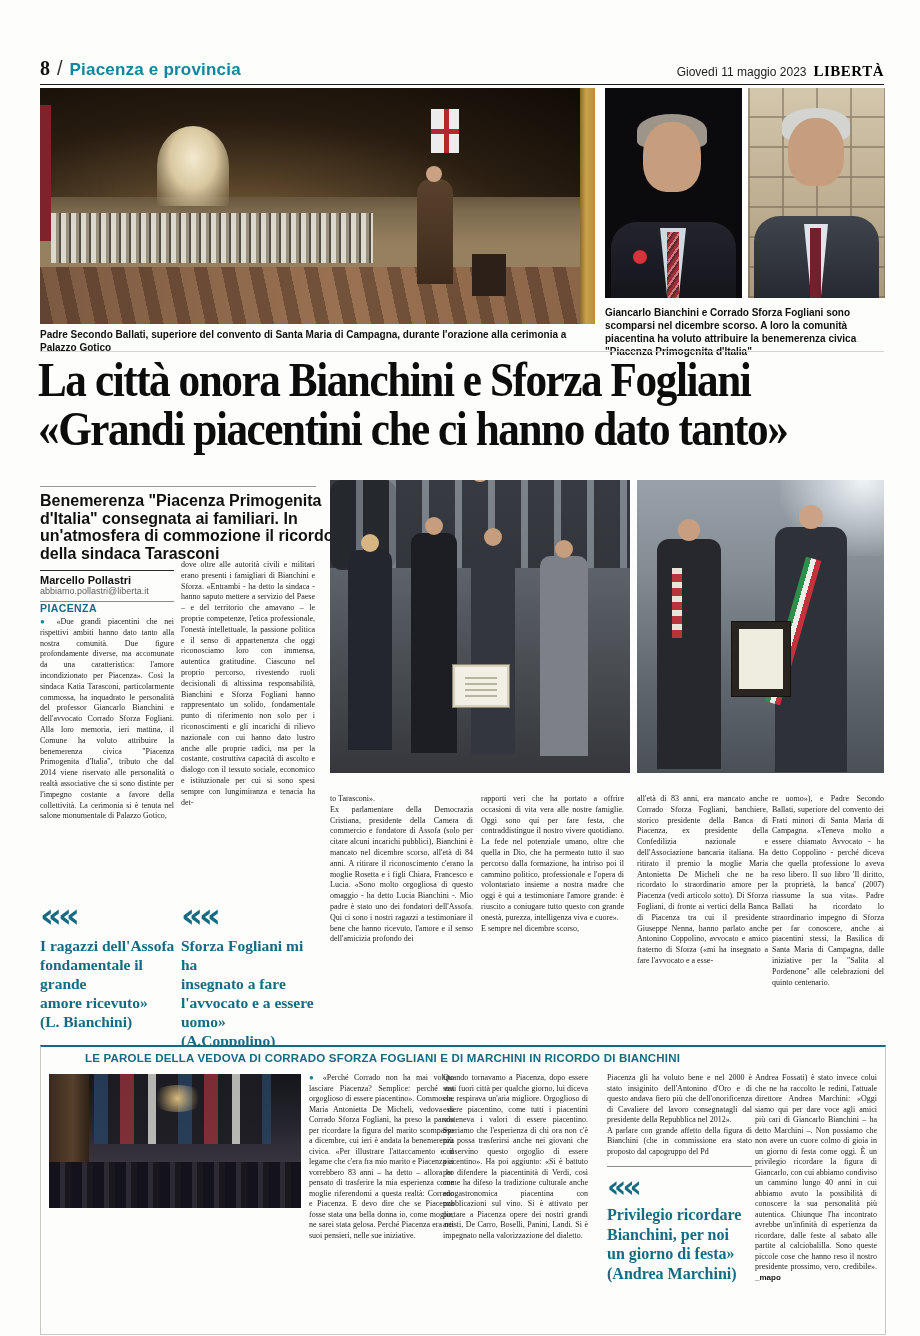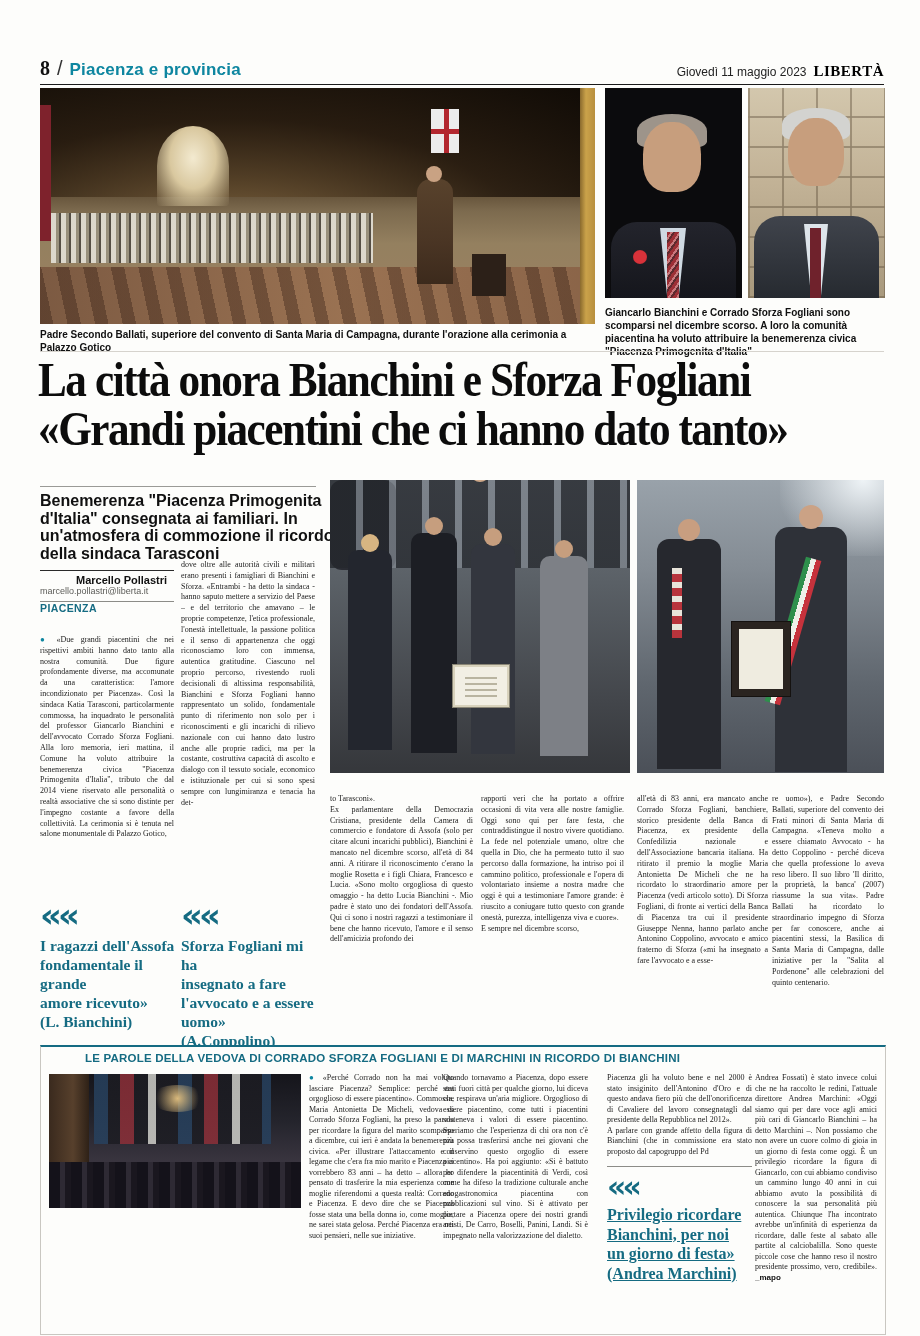--- a/index.html
+++ b/index.html
@@ -125,30 +125,30 @@
   
   .headline{position:absolute;left:38px;top:356px;width:870px;
     font:bold 45px/46px "Liberation Serif",serif;color:#0c0c0c;letter-spacing:-1.5px;
     transform:scale(.96,1.06);transform-origin:0 0;}
 
   
   .subhead{position:absolute;left:40px;top:492px;width:296px;
     font:bold 16px/17.5px "Liberation Sans",sans-serif;color:#101010;}
   .byline-box{position:absolute;left:40px;top:570px;width:134px;
     border-top:1px solid #2a2a2a;border-bottom:1px solid #8c8c88;padding:3px 0 4px;}
-  .byline-name{font:bold 11px/12px "Liberation Sans",sans-serif;color:#111;margin-left:36px;}
+  .byline-name{font:bold 11px/12px "Liberation Sans",sans-serif;color:#111;}
   .byline-email{font:9px/11px "Liberation Sans",sans-serif;color:#5c5c58;}
   .city-label{position:absolute;left:40px;top:602px;
     font:bold 10.5px "Liberation Sans",sans-serif;color:#156b82;letter-spacing:.4px;}
 
   
   .body-col{position:absolute;font:8px/10.8px "Liberation Serif",serif;color:#1c1c1c;
     text-align:justify;hyphens:auto;overflow:hidden;white-space:pre-line;}
   .bullet{color:#0e86a0;font-size:8px;}
-  .col1{left:40px;top:617px;width:134px;height:280px;margin-top:18px;}
+  .col1{left:40px;top:617px;width:134px;height:280px;}
   .col2{left:181px;top:560px;width:134px;height:338px;}
   .col3{left:330px;top:794px;width:143px;height:220px;}
   .col4{left:481px;top:794px;width:143px;height:220px;}
   .col5{left:637px;top:794px;width:131px;height:220px;}
   .col6{left:772px;top:794px;width:112px;height:220px;}
 
   
   .pullquote{position:absolute;width:140px;}
   .pq1{left:40px;top:900px;}
   .pq2{left:181px;top:900px;}
@@ -166,21 +166,21 @@
   .kicker{position:absolute;left:8px;top:5px;right:8px;
     font:bold 11.5px "Liberation Sans",sans-serif;color:#156b82;letter-spacing:.2px;padding-left:36px;}
   .bcol{position:absolute;top:26px;height:258px;font:8px/10.5px "Liberation Serif",serif;
     color:#1c1c1c;text-align:justify;hyphens:auto;overflow:hidden;}
   .bcol1{left:268px;width:145px;}
   .bcol2{left:402px;width:145px;}
   .bcol3{left:566px;width:145px;}
   .bcol4{left:714px;width:122px;}
   .bcol-rule{border-top:1px solid #8c8c88;margin:9px 0 7px;}
   .b-quote-mark{font:bold 30px/26px "DejaVu Sans",sans-serif;color:#156b82;letter-spacing:-4px;}
-  .b-quote-text{font:bold 16px/19.5px "Liberation Serif",serif;color:#156b82;white-space:pre-line;margin-top:5px;text-decoration:underline;}
+  .b-quote-text{font:bold 16px/19.5px "Liberation Serif",serif;color:#156b82;white-space:pre-line;margin-top:5px;}
   .photo-quote{position:absolute;left:10px;top:176px;width:252px;
     font:24px/29px "Liberation Serif",serif;color:#1e1e1e;white-space:pre-line;letter-spacing:-.3px;}
   .sig{font:bold 8px "Liberation Sans",sans-serif;color:#111;}
 </style>
 </head>
 <body>
 
 <div class="page">
 
   <div class="hdr">
@@ -232,21 +232,21 @@
   <div class="headline">
     <div>La città onora Bianchini e Sforza Fogliani</div>
     <div>«Grandi piacentini che ci hanno dato tanto»</div>
   </div>
 
   <div class="rule-mid" style="left:40px;width:276px;top:486px;"></div>
 
   <div class="subhead">Benemerenza "Piacenza Primogenita d'Italia" consegnata ai familiari. In un'atmosfera di commozione il ricordo della sindaca Tarasconi</div>
   <div class="byline-box">
     <div class="byline-name">Marcello Pollastri</div>
-    <div class="byline-email">marcello.pollastri@liberta.it</div>
+    <div class="byline-email">abbiamo.pollastri@liberta.it</div>
   </div>
   <div class="city-label">PIACENZA</div>
 
   <div class="body-col col1"><span class="bullet">● </span><span>«Due grandi piacentini che nei rispettivi ambiti hanno dato tanto alla nostra comunità. Due figure profondamente diverse, ma accomunate da una caratteristica: l'amore incondizionato per Piacenza». Così la sindaca Katia Tarasconi, particolarmente commossa, ha inquadrato le personalità del professor Giancarlo Bianchini e dell'avvocato Corrado Sforza Fogliani. Alla loro memoria, ieri mattina, il Comune ha voluto attribuire la benemerenza civica "Piacenza Primogenita d'Italia", tributo che dal 2014 viene riservato alle personalità o realtà associative che si sono distinte per l'impegno costante a favore della collettività. La cerimonia si è tenuta nel salone monumentale di Palazzo Gotico,</span></div>
   <div class="body-col col2">dove oltre alle autorità civili e militari erano presenti i famigliari di Bianchini e Sforza. «Entrambi - ha detto la sindaca - hanno saputo mettere a servizio del Paese – e del territorio che amavano – le proprie competenze, l'etica professionale, l'onestà intellettuale, la passione politica e il senso di appartenenza che oggi riconosciamo loro con immensa, autentica gratitudine. Ciascuno nel proprio percorso, rivestendo ruoli decisionali di altissima responsabilità, Bianchini e Sforza Fogliani hanno rappresentato un solido, fondamentale punto di riferimento non solo per i riconoscimenti e gli incarichi di rilievo nazionale con cui hanno dato lustro anche alle proprie radici, ma per la costante, costruttiva capacità di ascolto e dialogo con il tessuto sociale, economico e istituzionale per cui si sono spesi sempre con lungimiranza e tenacia ha det-</div>
 
   <div class="photo ph-center-a">
     <div class="pca-slits"></div>
     <div class="fig f1"></div>
     <div class="fig f2"></div>

